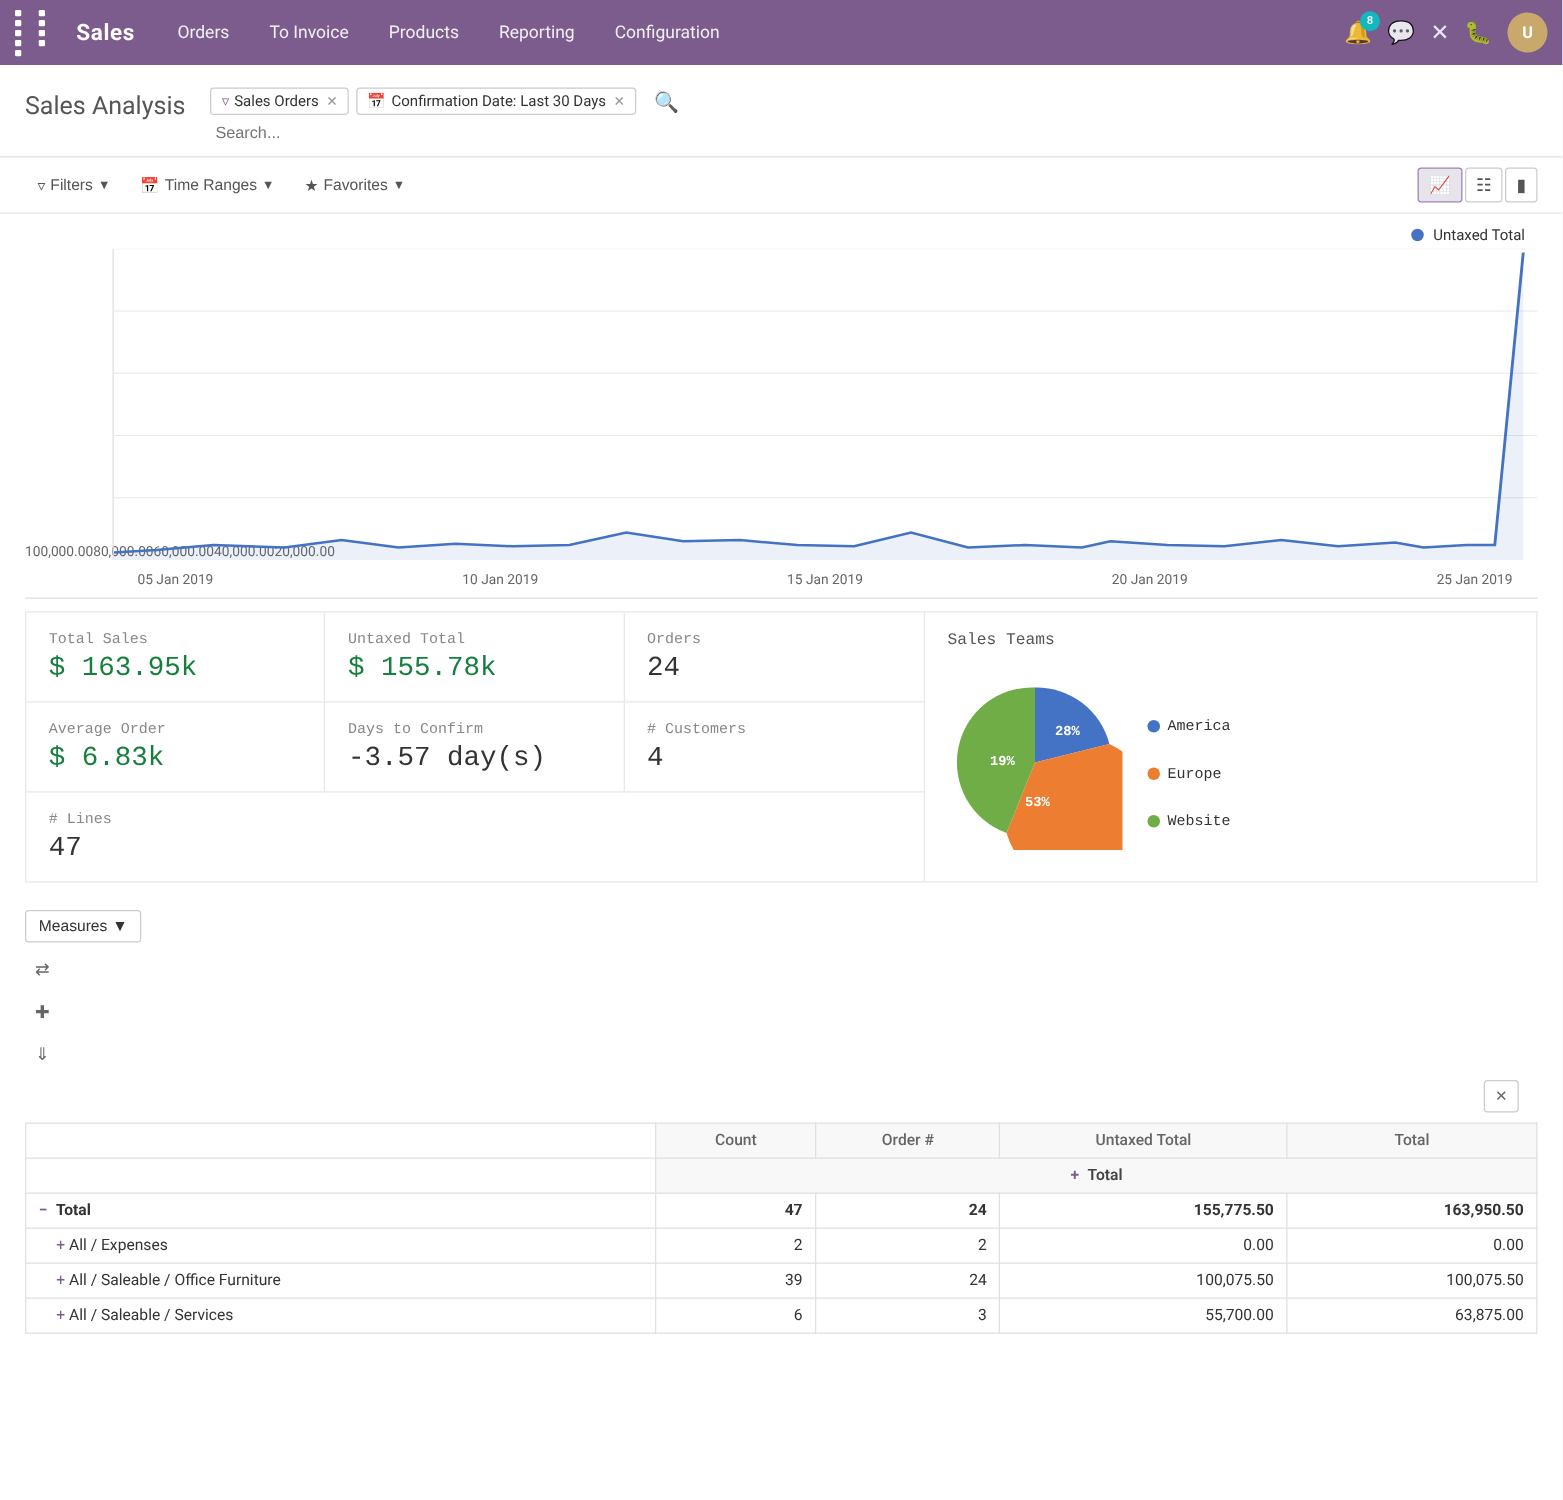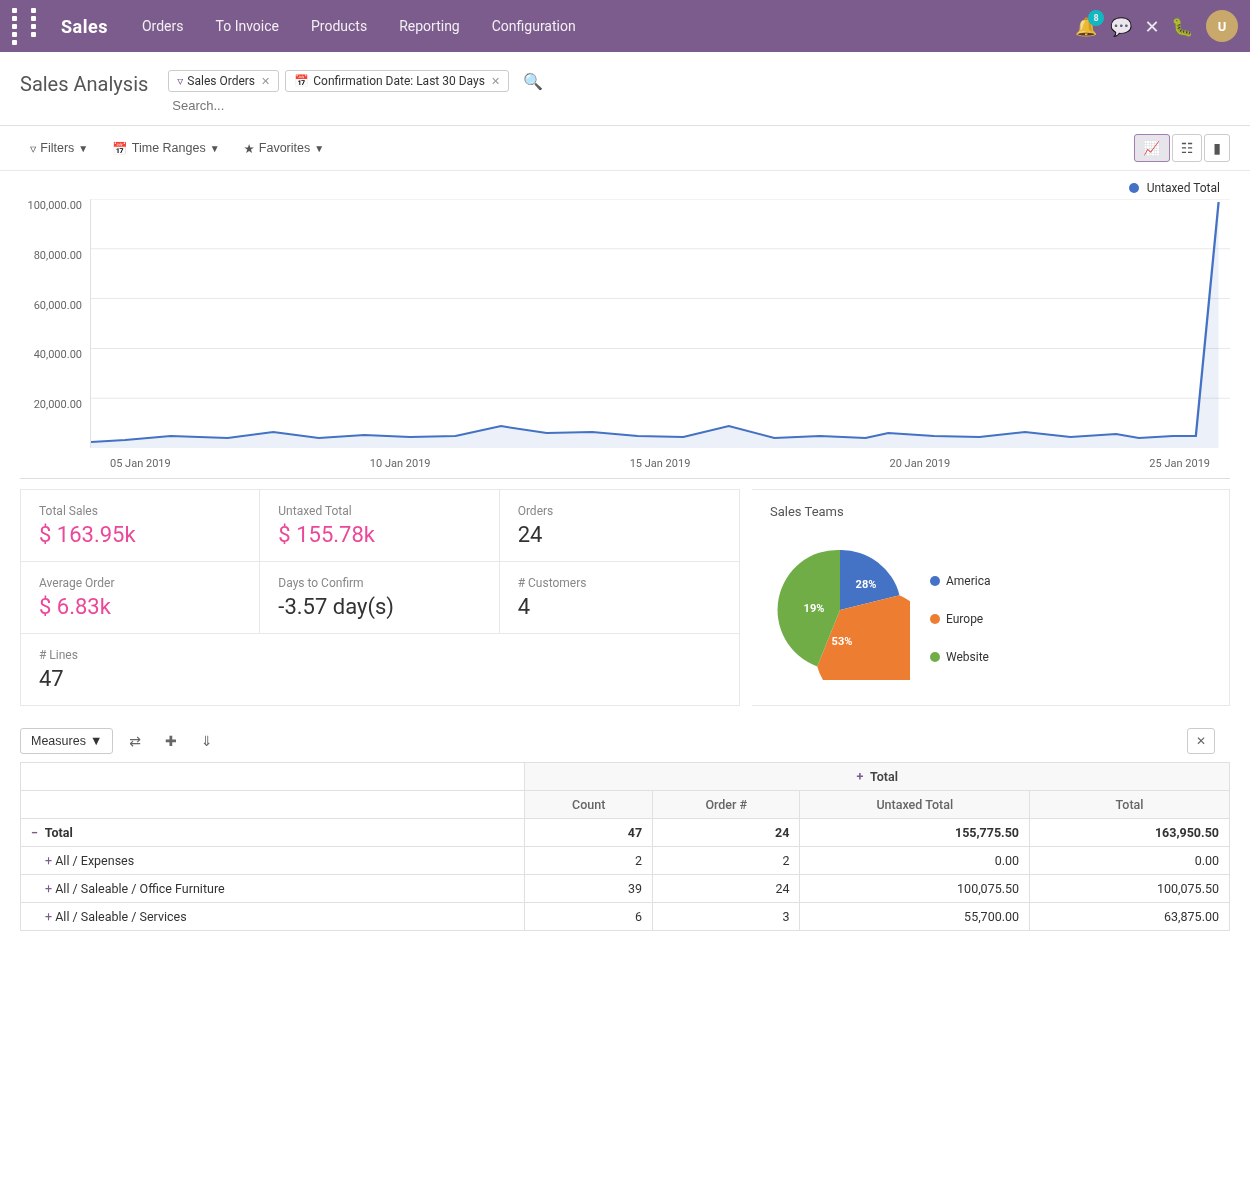--- a/index.html
+++ b/index.html
@@ -201,21 +201,21 @@
       height: 280px;
       border-bottom: 1px solid #ddd;
     }
     .y-axis {
       position: absolute;
       left: 0;
       top: 0;
       bottom: 30px;
       width: 70px;
       display: flex;
-      flex-direction: column;
+      flex-direction: row;
       justify-content: space-between;
       align-items: flex-end;
       padding-right: 8px;
       font-size: 11px;
       color: #666;
     }
     .chart-plot {
       position: absolute;
       left: 70px;
       right: 0;
@@ -239,21 +239,22 @@
       font-size: 11px;
       color: #666;
       padding: 0 20px;
     }
     .x-label { text-align: right; }
 
     
     .stats-area {
       display: flex;
       padding: 10px 20px;
-      gap: 12px;
+      gap: 0;
+      font-family: Liberation Mono, monospace;
     }
     .stats-left {
       flex: 0 0 720px;
       display: grid;
       grid-template-columns: repeat(3, 1fr);
       grid-template-rows: auto auto auto;
       gap: 0;
       border: 1px solid #e8e8e8;
     }
     .stat-card {
@@ -263,21 +264,21 @@
     }
     .stat-card:nth-child(3), .stat-card:nth-child(6) { border-right: none; }
     .stat-card:nth-child(7) { border-bottom: none; grid-column: span 1; }
     .stat-label {
       font-size: 12px;
       color: #888;
       margin-bottom: 4px;
     }
     .stat-value {
       font-size: 22px;
-      color: #ec4899;
+      color: #15803d;
       font-weight: 400;
     }
     .stat-value.dark { color: #333; }
 
     
     .pie-area {
       flex: 1;
       border: 1px solid #e8e8e8;
       border-left: none;
       padding: 14px 18px;
@@ -314,20 +315,21 @@
 
     
     .table-area {
       padding: 0 20px 20px 20px;
     }
     .table-toolbar {
       display: flex;
       align-items: flex-start;
       gap: 8px;
       padding: 12px 15px 8px 0;
+      flex-direction: column;
     }
     .measures-btn {
       display: flex;
       align-items: center;
       gap: 4px;
       padding: 5px 10px;
       border: 1px solid #ccc;
       background: white;
       cursor: pointer;
       font-size: 12.5px;
@@ -663,32 +665,32 @@
       </button>
       <button class="table-icon-btn">⇄</button>
       <button class="table-icon-btn">✚</button>
       <button class="table-icon-btn">⇓</button>
       <button class="table-expand-btn">✕</button>
     </div>
 
     <table class="pivot-table">
       <thead>
         <tr>
+          <th style="background:white; border:1px solid #e0e0e0;"></th>
+          <th>Count</th>
+          <th>Order #</th>
+          <th>Untaxed Total</th>
+          <th>Total</th>
+        </tr>
+        <tr>
           <th class="header-top-left" style="border:1px solid #e0e0e0; background:white;"></th>
           <th colspan="4" class="total-header">
             <span class="col-plus">+</span>
             <span>Total</span>
           </th>
-        </tr>
-        <tr>
-          <th style="background:white; border:1px solid #e0e0e0;"></th>
-          <th>Count</th>
-          <th>Order #</th>
-          <th>Untaxed Total</th>
-          <th>Total</th>
         </tr>
       </thead>
       <tbody>
         <tr class="total-row">
           <td>
             <span class="expand-icon">−</span>
             <span>Total</span>
           </td>
           <td class="num">47</td>
           <td class="num">24</td>

